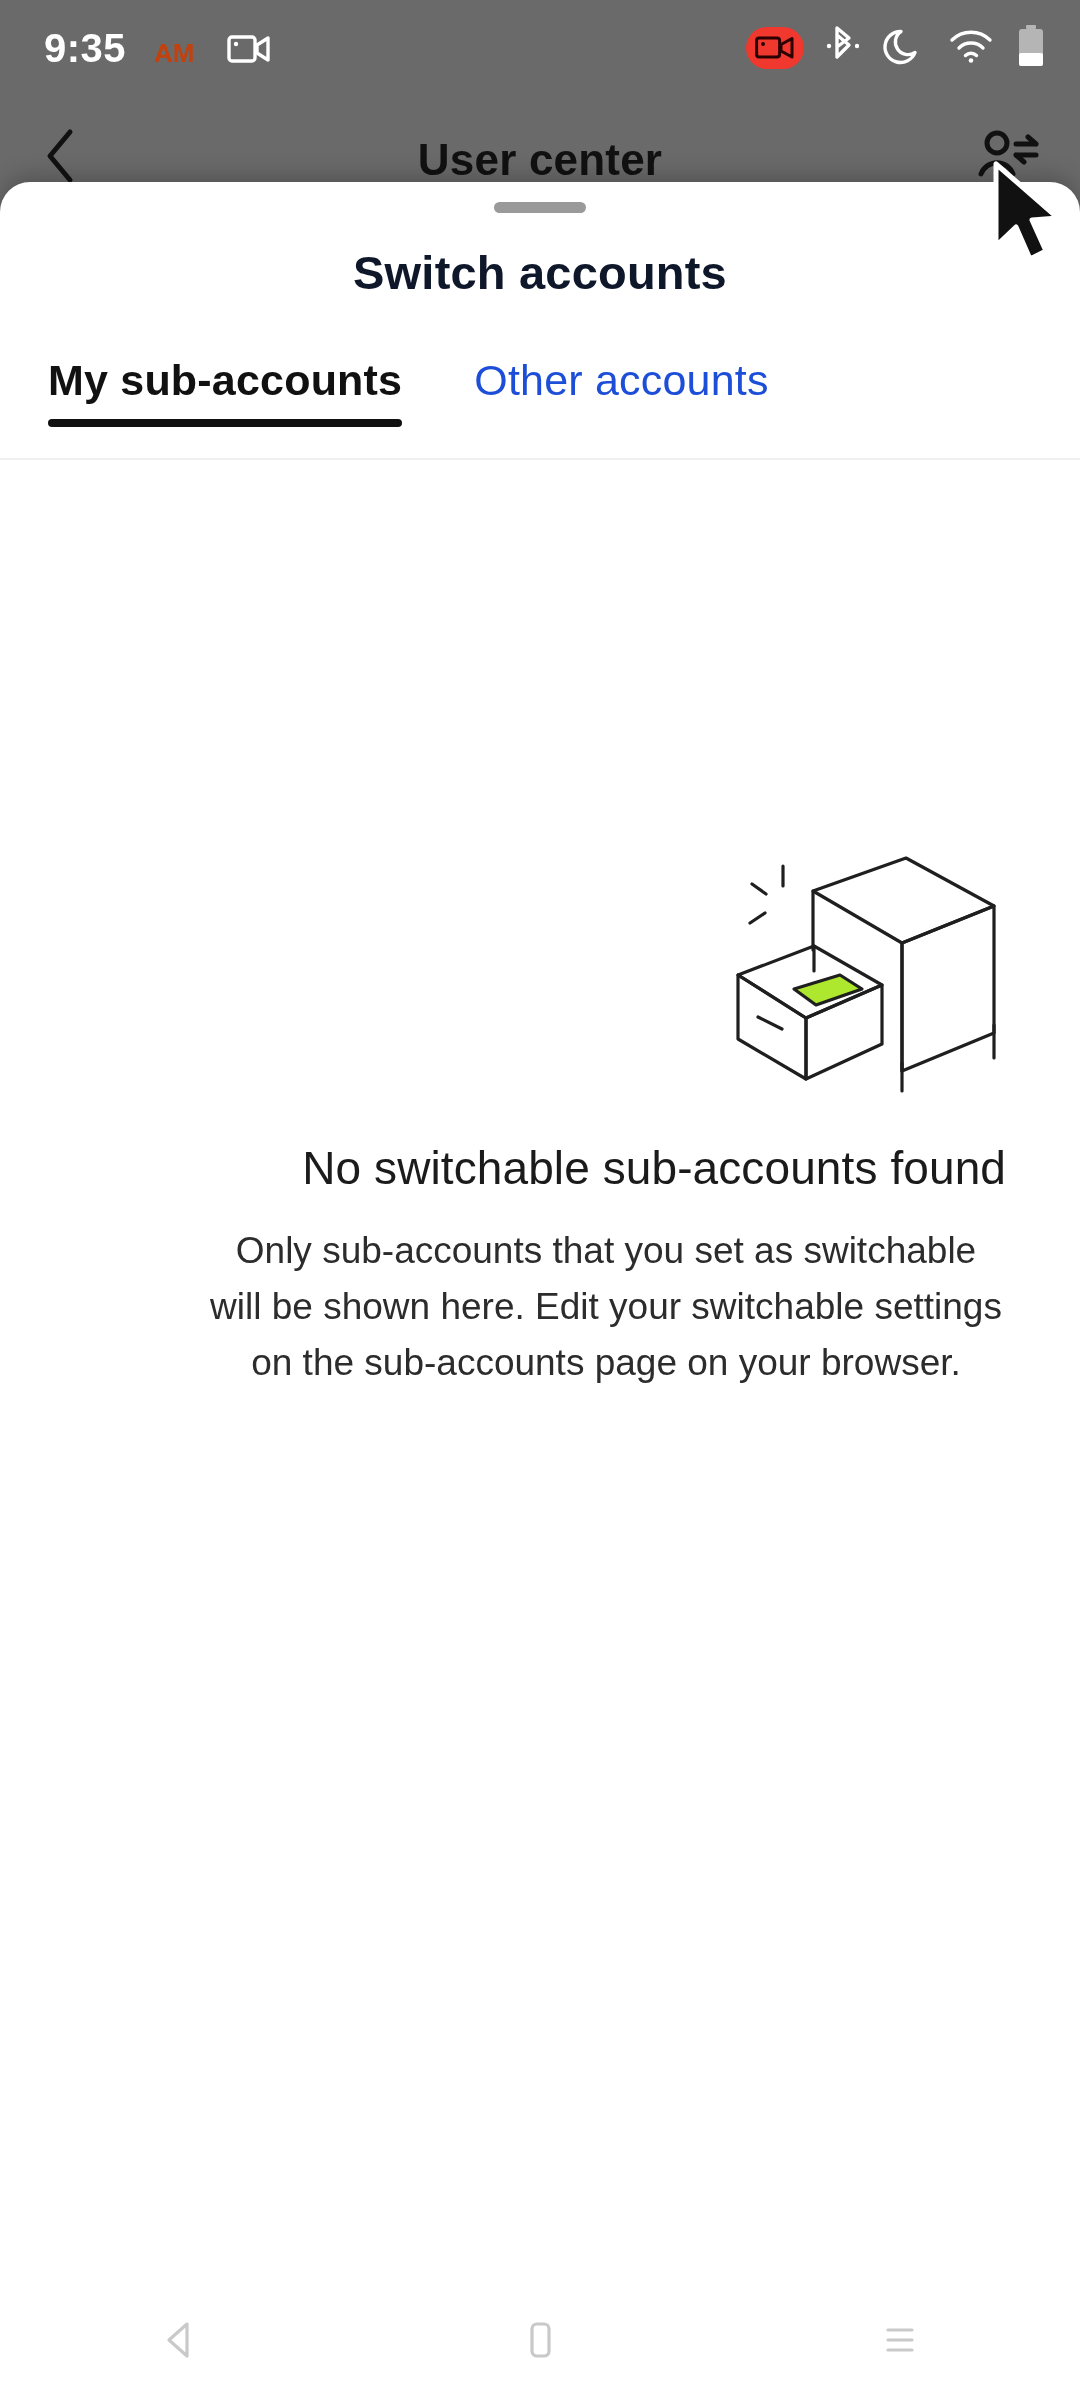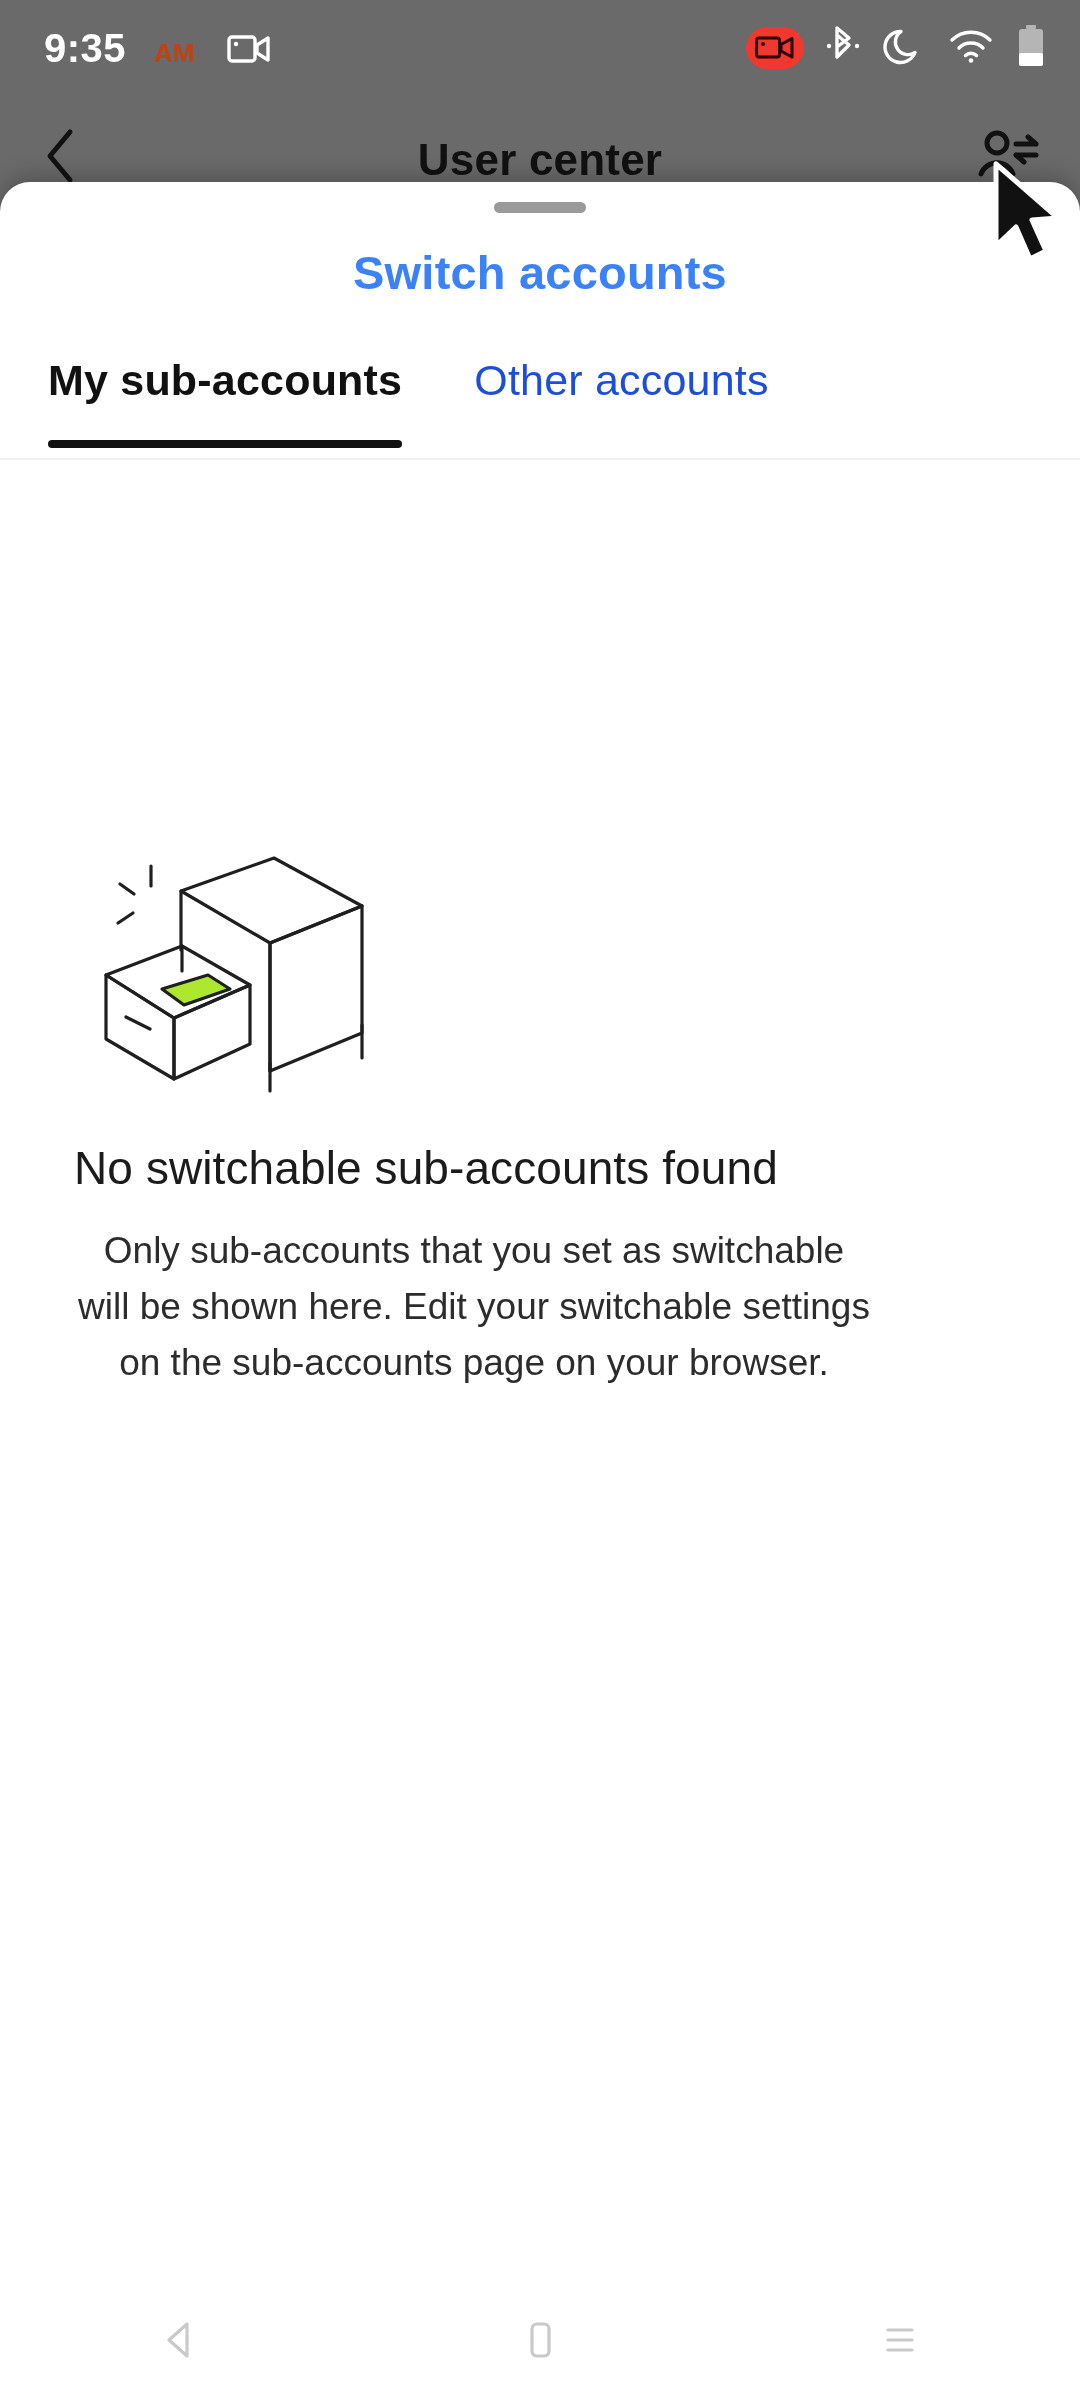--- a/index.html
+++ b/index.html
@@ -76,50 +76,51 @@
     overflow:hidden;
   }
   .drag-handle {
     width:92px; height:11px; border-radius:6px;
     background:#9a9a9a;
     margin:20px auto 0 auto;
   }
   .sheet-title {
     margin-top:32px;
     text-align:center;
-    font-size:47px; font-weight:bold; color:#3b82f6;
+    font-size:47px; font-weight:bold; color:#0f172a;
     letter-spacing:0.2px;
   }
 
   
   .tabs {
     position:relative;
     margin-top:56px;
     height:107px;
     padding:0 48px;
     display:flex; align-items:flex-start; gap:72px;
   }
-  .tab { position:relative; padding-bottom:43px; }
+  .tab { position:relative; padding-bottom:22px; }
   .tab-label { font-size:43px; letter-spacing:0.2px; white-space:nowrap; }
   .tab.active .tab-label { color:#111111; font-weight:bold; }
   .tab.inactive .tab-label { color:#1d4ed8; font-weight:normal; }
   .tab-underline {
     position:absolute; left:0; right:0; bottom:0;
     height:8px; background:#111111; border-radius:4px;
   }
   .tabs-divider {
     position:absolute; left:0; right:0; bottom:3px;
     height:2px; background:#f0f0f0;
   }
 
   
   .empty {
     margin-top:390px;
-    display:flex; flex-direction:column; align-items:flex-start;
+    display:flex; flex-direction:column; align-items:flex-end;
     padding:0 74px;
+    margin-left:8px;
   }
   .empty-illus { width:300px; height:240px; }
   .empty-title {
     margin-top:48px;
     font-size:46px; color:#1b1b1b; text-align:center;
     letter-spacing:0.1px;
   }
   .empty-desc {
     margin-top:28px;
     font-size:37px; color:#2c2c2c; text-align:center;

